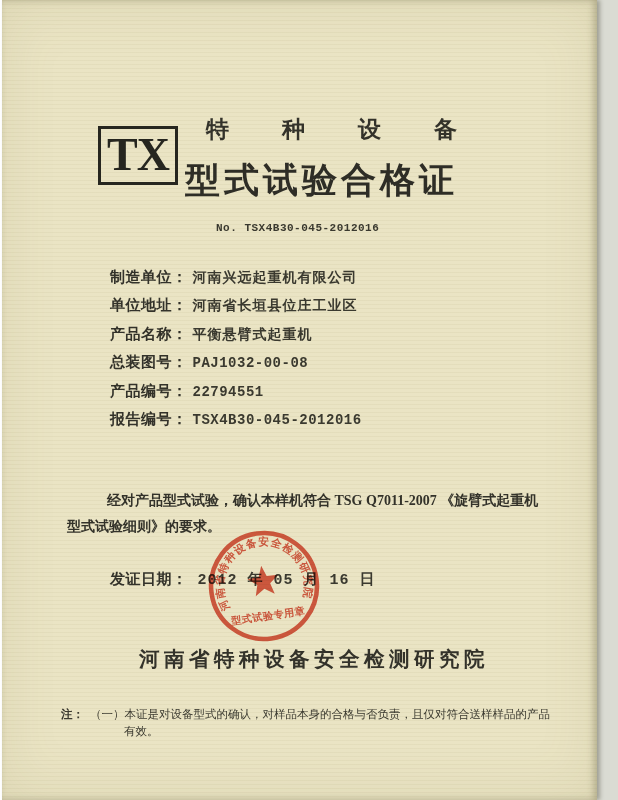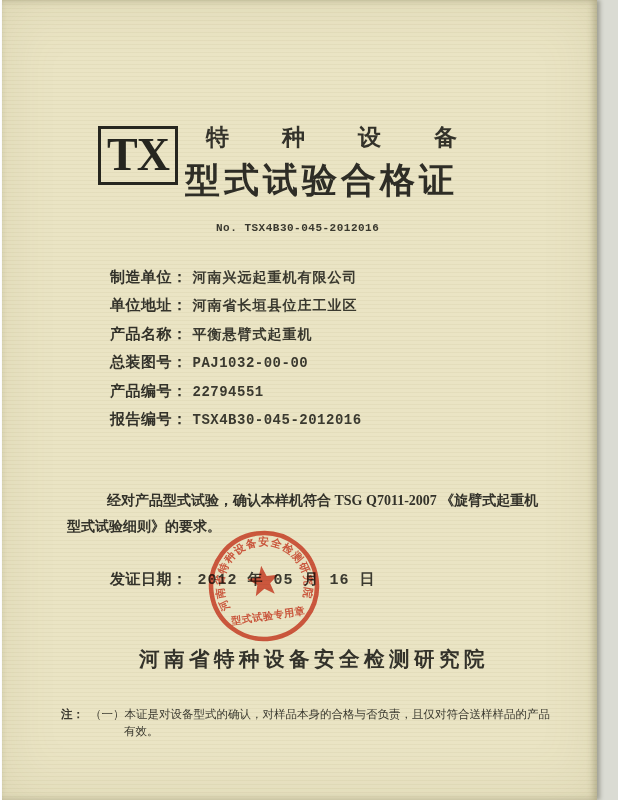--- a/index.html
+++ b/index.html
@@ -21,21 +21,21 @@
   .logo-box{
     position:absolute;left:96px;top:126px;width:74px;height:53px;
     border:3px solid #26261f;display:flex;align-items:center;justify-content:center;
   }
   .logo-box span{
     font-family:"Liberation Serif",serif;font-weight:700;font-size:46px;
     color:#26261f;letter-spacing:-1px;line-height:1;transform:translateY(-1px);
   }
   .category{
     position:absolute;left:204px;top:114px;
-    font-size:23px;font-weight:700;color:#33322a;letter-spacing:53px;white-space:nowrap;margin-top:8px;
+    font-size:23px;font-weight:700;color:#33322a;letter-spacing:53px;white-space:nowrap;
   }
   .title{
     position:absolute;left:183px;top:157px;
     font-size:35px;font-weight:700;color:#2e2d26;letter-spacing:4px;white-space:nowrap;
   }
   .cert-no{
     position:absolute;left:214px;top:222px;
     font-family:"Liberation Mono",monospace;font-size:11px;font-weight:600;
     color:#3a392f;white-space:nowrap;letter-spacing:0.5px;
   }
@@ -102,21 +102,21 @@
     <div class="field-row">
       <span class="flabel">单位地址：</span>
       <span class="fvalue">河南省长垣县位庄工业区</span>
     </div>
     <div class="field-row">
       <span class="flabel">产品名称：</span>
       <span class="fvalue">平衡悬臂式起重机</span>
     </div>
     <div class="field-row">
       <span class="flabel">总装图号：</span>
-      <span class="fvalue mono">PAJ1032-00-00</span>
+      <span class="fvalue mono">PAJ1032-00-08</span>
     </div>
     <div class="field-row">
       <span class="flabel">产品编号：</span>
       <span class="fvalue mono">22794551</span>
     </div>
     <div class="field-row">
       <span class="flabel">报告编号：</span>
       <span class="fvalue mono">TSX4B30-045-2012016</span>
     </div>
   </div>

